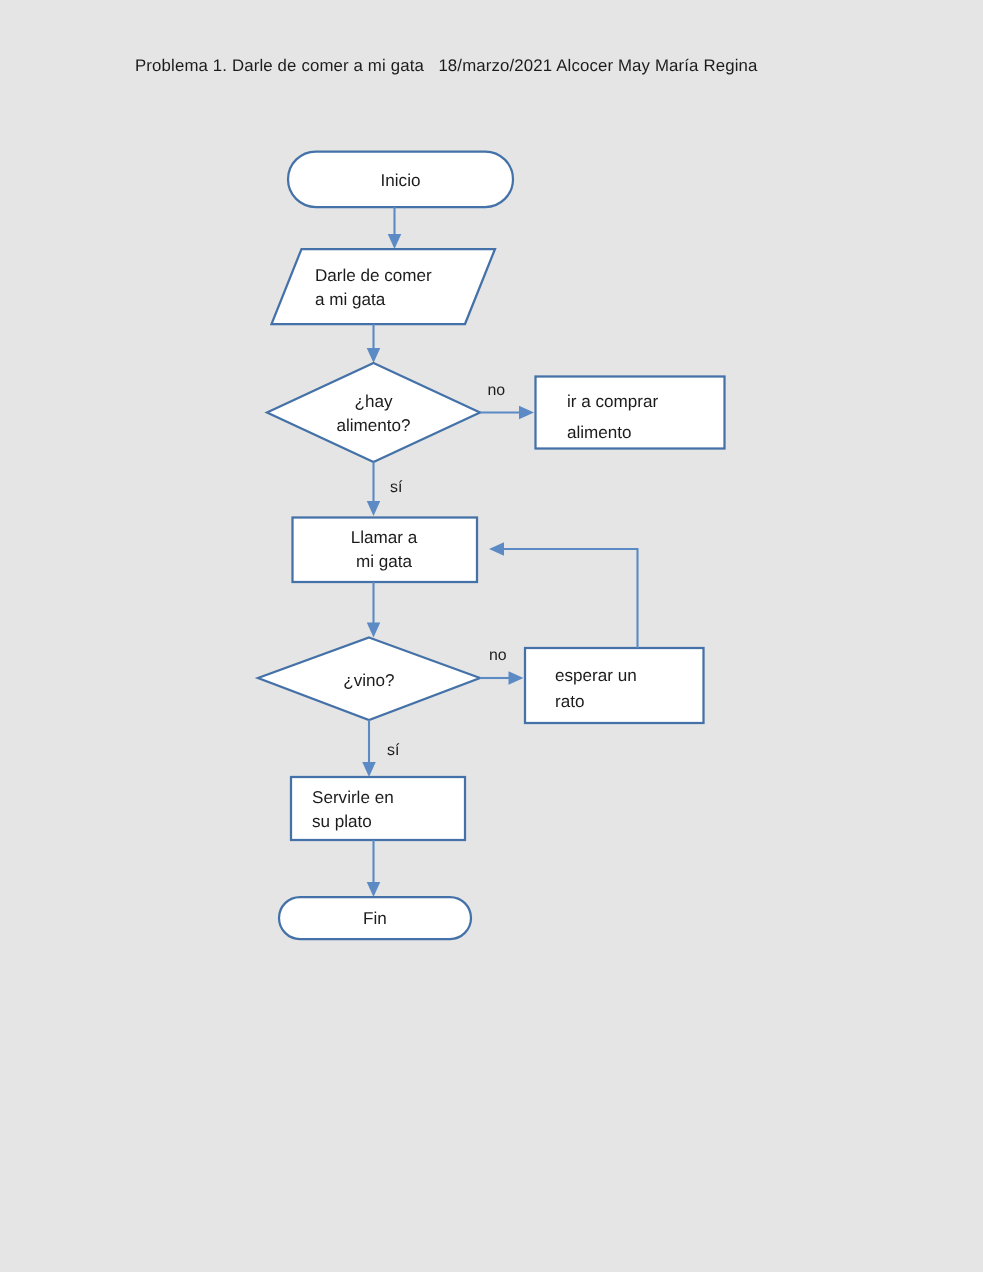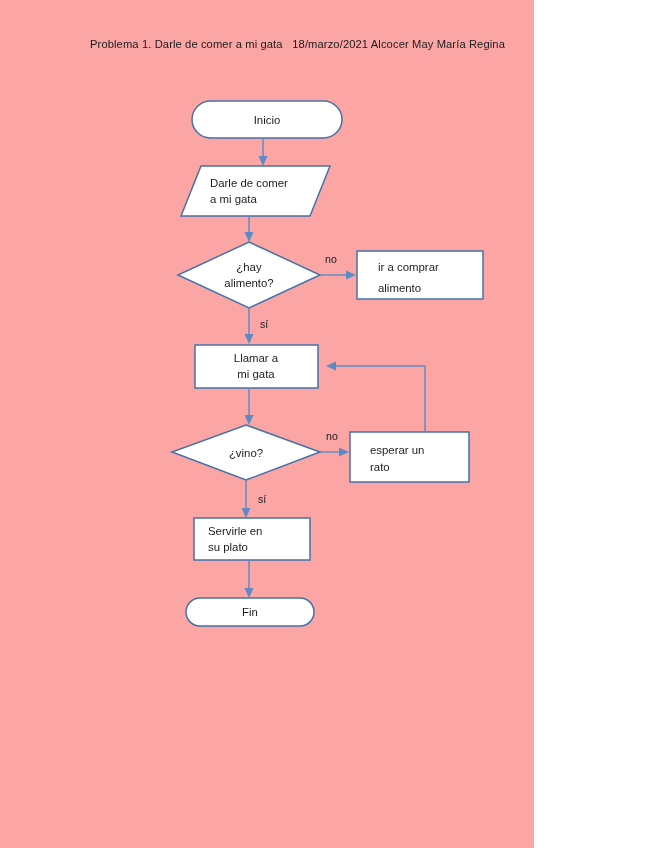--- a/index.html
+++ b/index.html
@@ -13,23 +13,23 @@
     height: 848px;
     position: relative;
     font-family: "Liberation Sans", sans-serif;
     color: #1a1a1a;
     overflow: hidden;
   }
   #page {
     position: absolute;
     left: 0;
     top: 0;
-    width: 534px;
+    width: 655px;
     height: 848px;
-    background: #fca5a5;
+    background: #e5e5e5;
   }
   #doc-header {
     position: absolute;
     left: 90px;
     top: 38px;
     font-size: 11.2px;
     letter-spacing: 0.1px;
     white-space: pre;
     color: #1c1c1c;
   }

